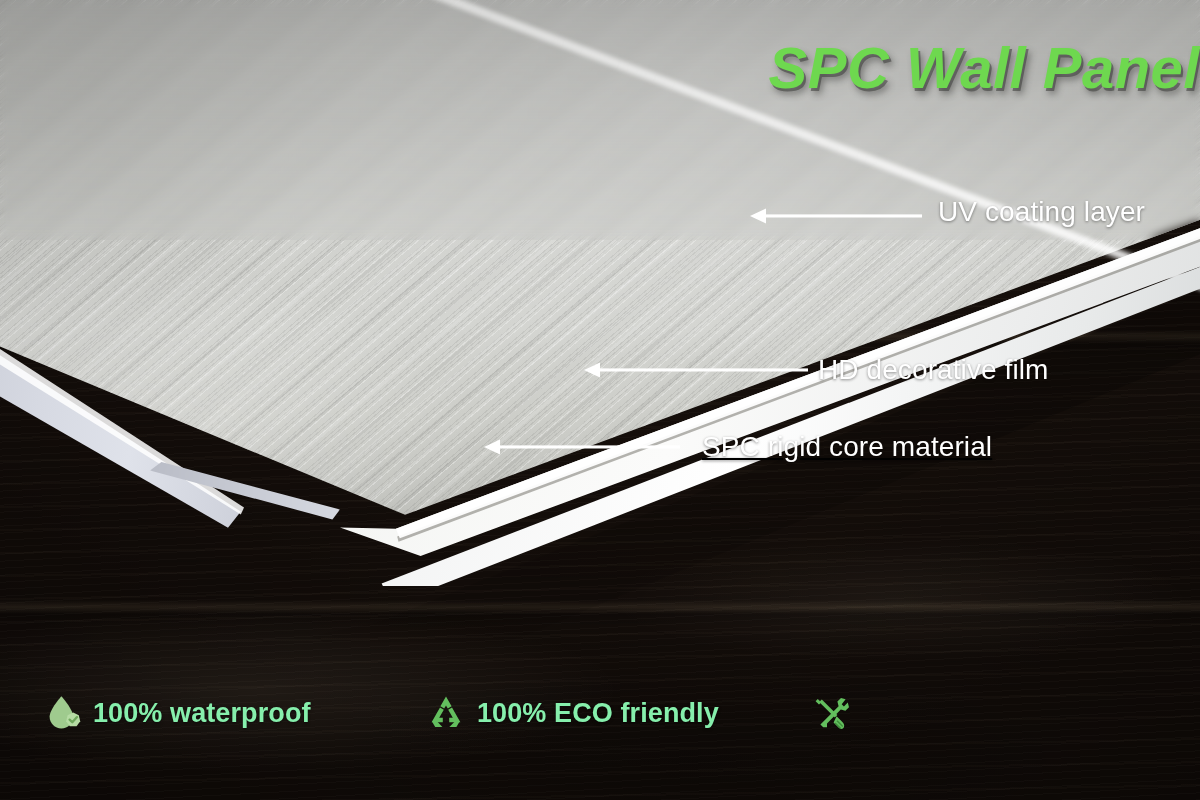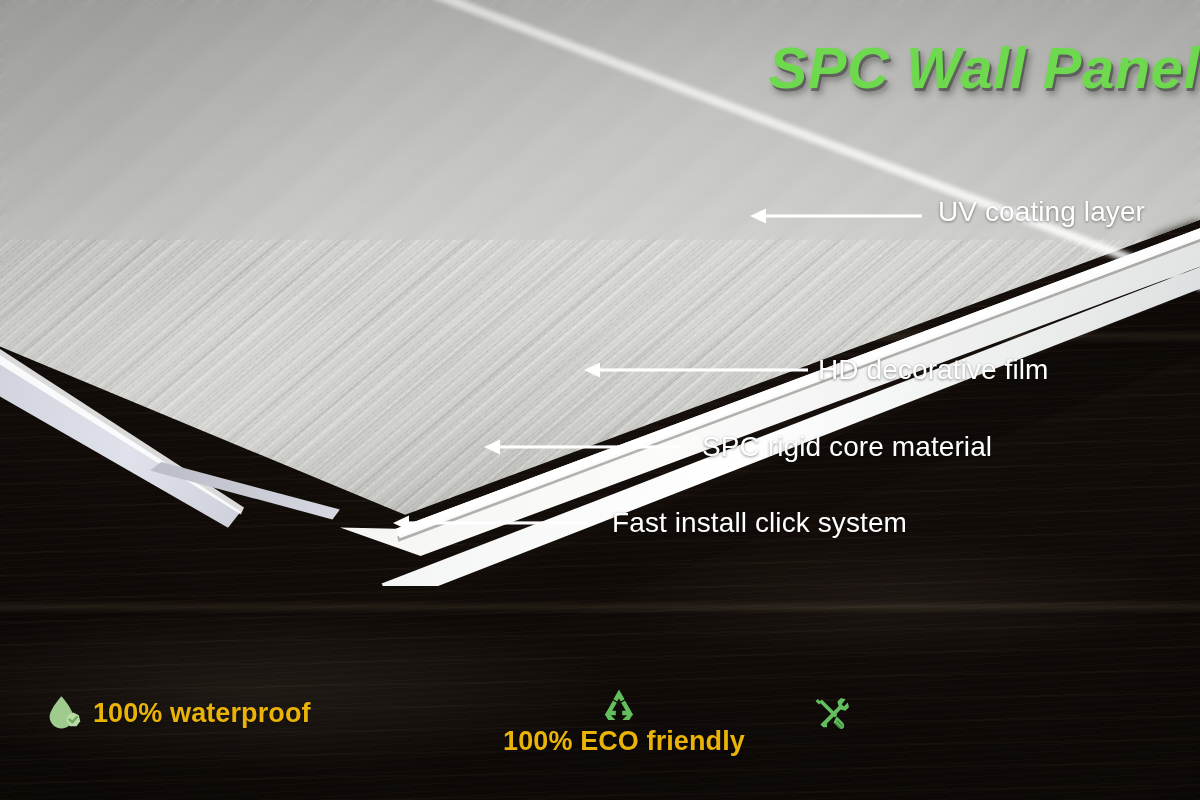--- a/index.html
+++ b/index.html
@@ -290,21 +290,21 @@
   }
   .callout .callout-label {
     color: #ffffff;
     font-size: 28px;
     font-weight: 400;
     letter-spacing: 0.1px;
     text-shadow: 0 1px 3px rgba(0,0,0,0.45);
   }
   #callout-0 { left: 744px; top: 194px; align-items: flex-end; }
   #callout-1 { left: 578px; top: 353px; }
-  #callout-2 { left: 478px; top: 430px; }
+  #callout-2 { left: 478px; top: 430px; text-decoration: underline; }
   #callout-3 { left: 387px; top: 506px; }
 
   #callout-0 .callout-label { margin-left: 14px; }
   #callout-1 .callout-label { margin-left: 8px; }
   #callout-2 .callout-label { margin-left: 20px; }
   #callout-3 .callout-label { margin-left: 18px; }
 
   
   #features {
     position: absolute;
@@ -314,31 +314,31 @@
     height: 54px;
     display: flex;
     align-items: center;
   }
   .feature {
     display: flex;
     align-items: center;
     height: 54px;
   }
   #feature-0 { width: 384px; }
-  #feature-1 { width: 385px; flex-direction: column; }
+  #feature-1 { width: 385px; }
   #feature-2 { width: 361px; }
   .feature-icon {
     flex: 0 0 auto;
     width: 40px;
     height: 40px;
     display: block;
   }
   .feature-label {
     margin-left: 11px;
-    color: #eab308;
+    color: #86efac;
     font-size: 27px;
     font-weight: bold;
     letter-spacing: 0.1px;
     text-shadow: 0 1px 3px rgba(0,0,0,0.5);
     white-space: nowrap;
   }
 </style>
 </head>
 <body>
 
@@ -390,27 +390,20 @@
   </div>
 
   <div class="callout" id="callout-2">
     <svg class="arrow" width="204" height="24" viewBox="0 0 204 24">
       <path d="M6 12 L22 4.5 L22 19.5 Z" fill="#ffffff"></path>
       <rect x="20" y="10.4" width="182" height="3.1" fill="#ffffff"></rect>
     </svg>
     <span class="callout-label">SPC rigid core material</span>
   </div>
 
-  <div class="callout" id="callout-3">
-    <svg class="arrow" width="207" height="24" viewBox="0 0 207 24">
-      <path d="M6 12 L22 4.5 L22 19.5 Z" fill="#ffffff"></path>
-      <rect x="20" y="10.4" width="185" height="3.1" fill="#ffffff"></rect>
-    </svg>
-    <span class="callout-label">Fast install click system</span>
-  </div>
 
   <div id="features">
 
     <div class="feature" id="feature-0">
       <svg class="feature-icon" viewBox="0 0 40 40">
         <path d="M19.4 3.2 C19.4 3.2 7.6 16.4 7.6 23.6 C7.6 30.3 12.9 35.6 19.4 35.6 C25.9 35.6 31.2 30.3 31.2 23.6 C31.2 16.4 19.4 3.2 19.4 3.2 Z" fill="#9FCB8E"></path>
         <path d="M25.6 22.2 L31.2 19.6 L36.8 22.2 L38.2 28.2 L34.6 33.2 L27.8 33.2 L24.2 28.2 Z" fill="#B6DCA4"></path>
         <path d="M27.6 26.6 L30.3 29.3 L35.0 24.1" stroke="#6FA85C" stroke-width="2.3" fill="none" stroke-linecap="round" stroke-linejoin="round"></path>
       </svg>
       <span class="feature-label">100% waterproof</span>

